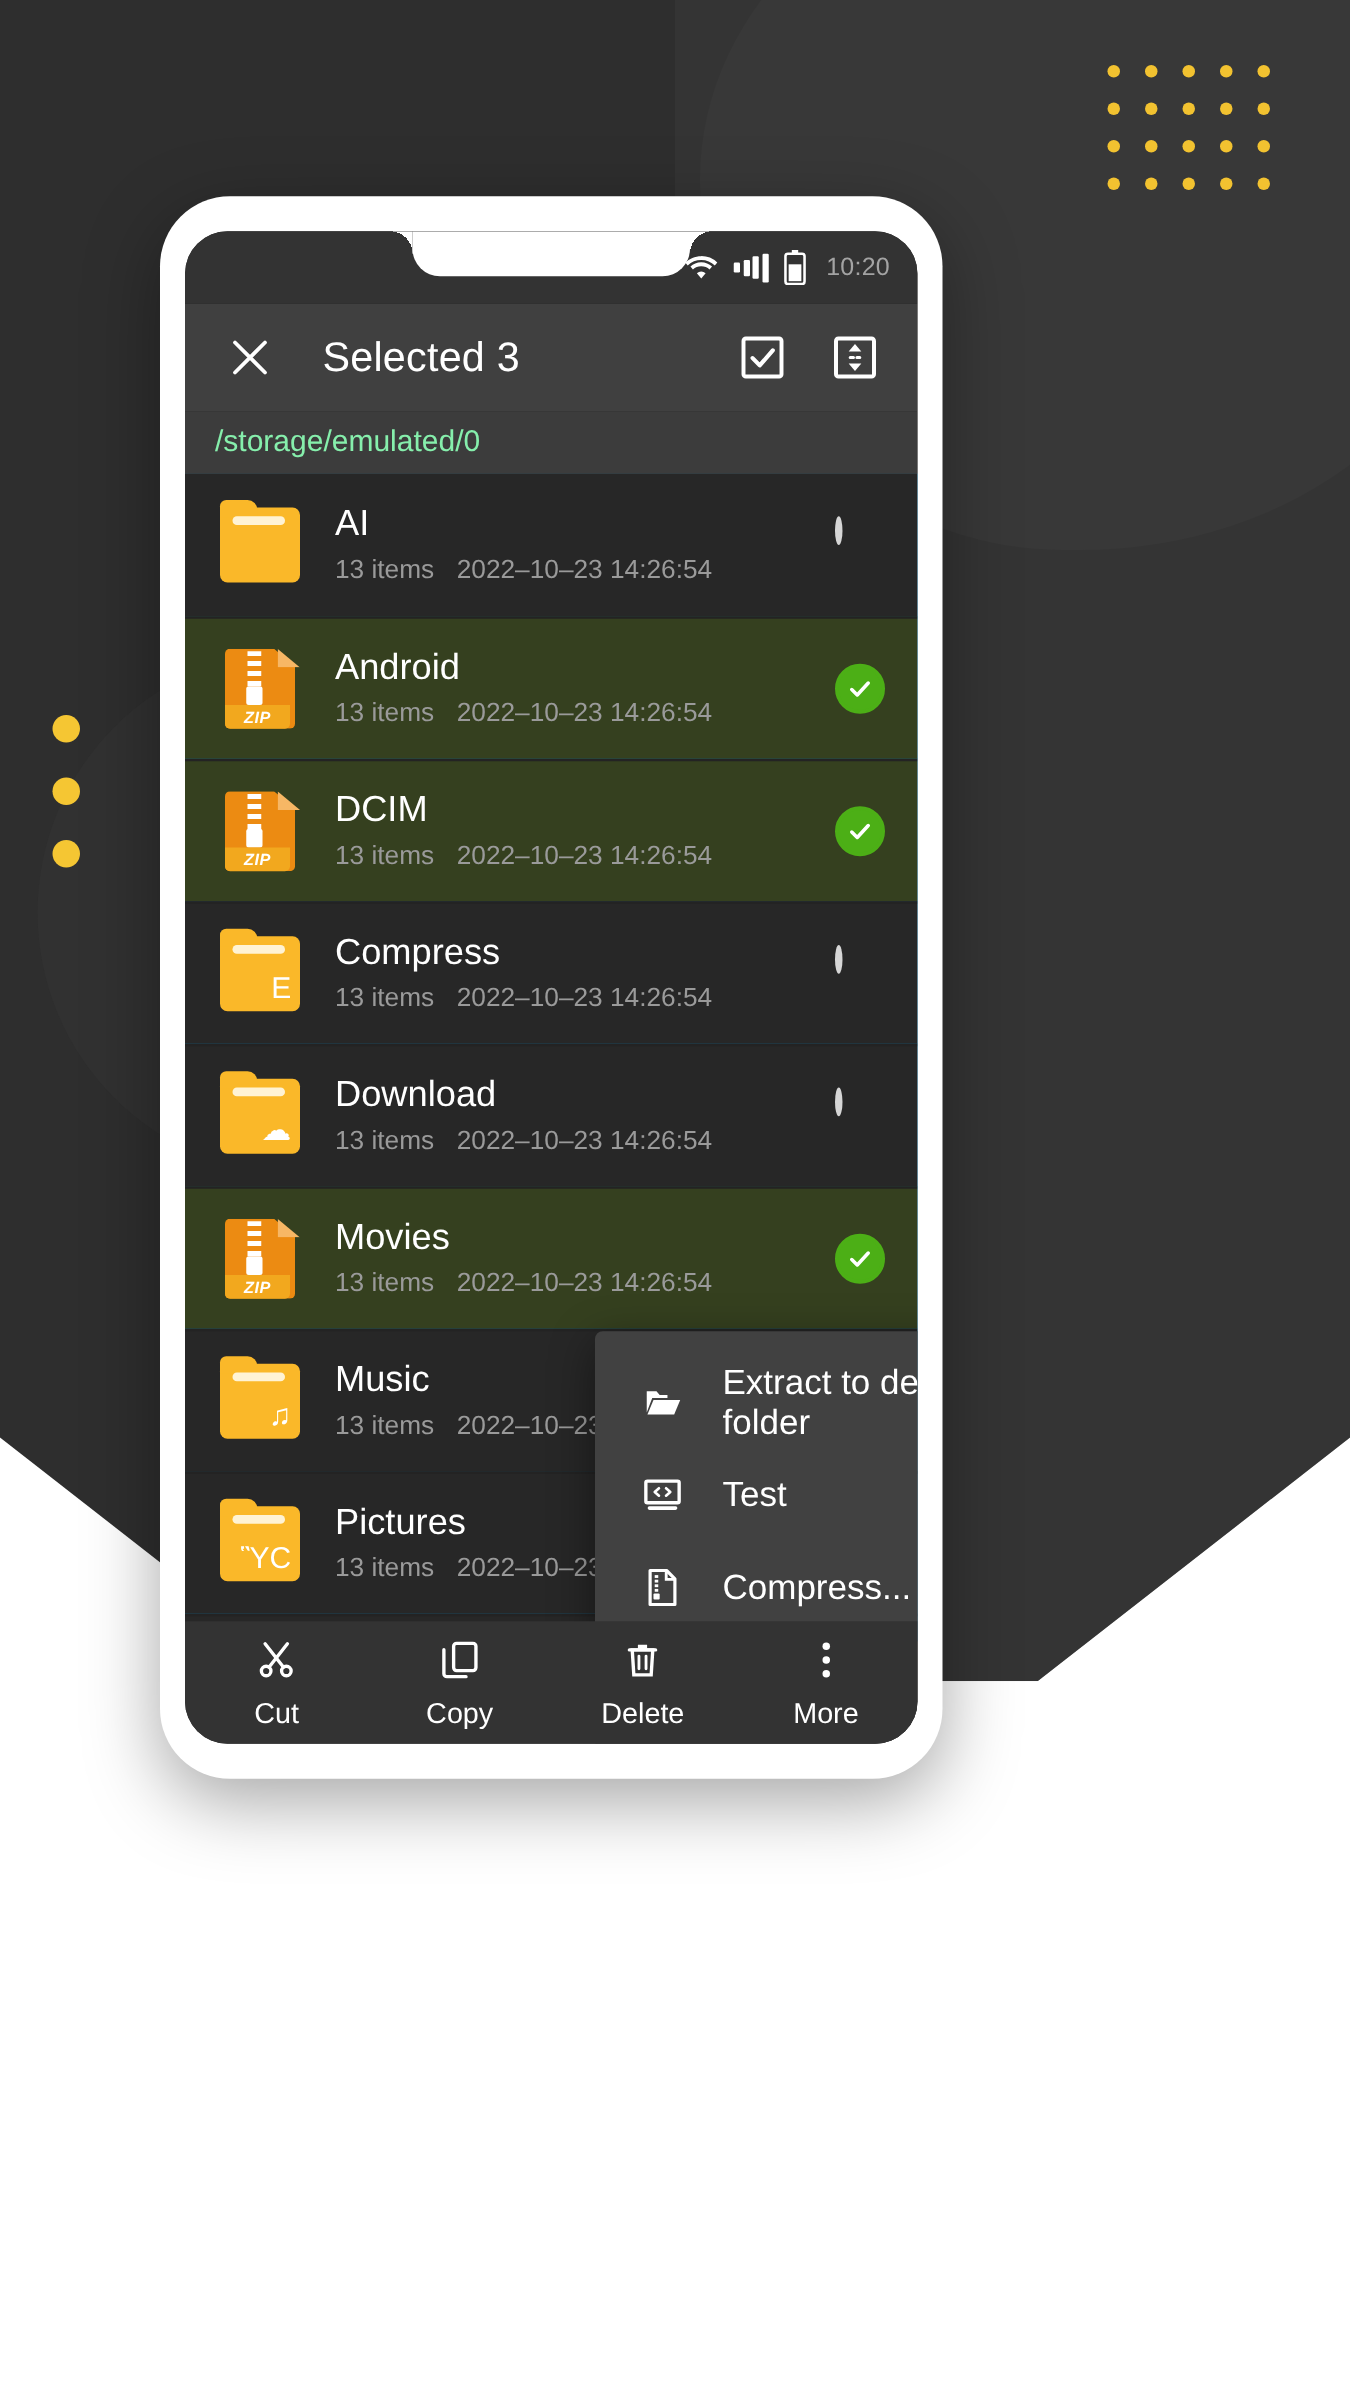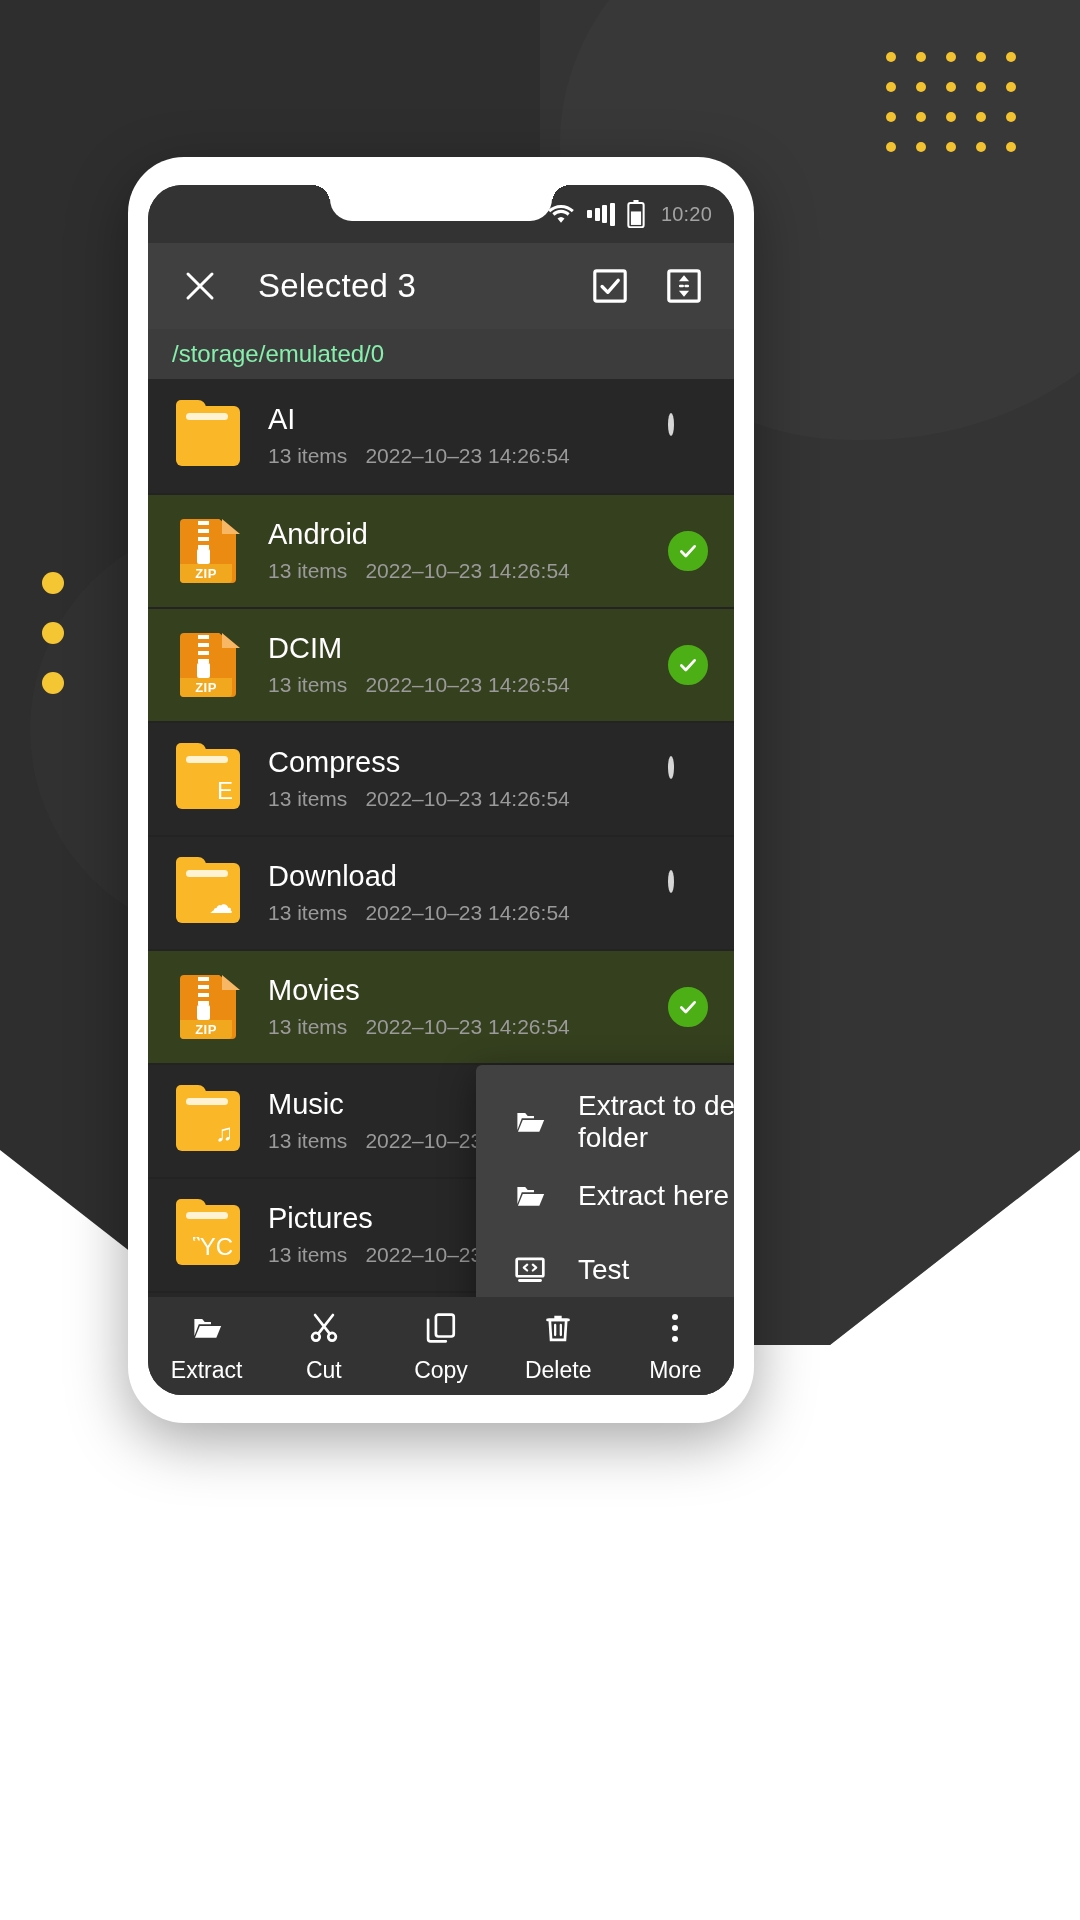--- a/index.html
+++ b/index.html
@@ -220,21 +220,21 @@
     position: absolute; left: 22px; top: 2px; width: 11px; height: 42px;
     background: repeating-linear-gradient(#fff 0 4px, #EC8B12 4px 8px);
   }
   .zip .lock {
     position: absolute; left: 21px; top: 30px; width: 13px; height: 15px;
     background: #ffffff; border-radius: 2px;
   }
   .zip .label {
     position: absolute; left: 4px; bottom: 0; width: 52px; height: 19px;
     background: #F2A81E; border-radius: 0 0 4px 4px;
-    color: #ffffff; font-size: 13px; font-weight: bold; 
+    color: #ffffff; font-size: 13px; font-weight: bold; font-style: italic;
     display: flex; align-items: center; justify-content: center;
     letter-spacing: .5px;
   }
 
   
   #menu {
     position: absolute;
     left: 328px; top: 880px;
     width: 380px;
     background: #414141;
@@ -540,29 +540,20 @@
 
     <div id="menu">
         <div class="mi">
           <span class="mic">
             <svg width="34" height="34" viewBox="0 0 24 24">
               <path d="M2.2 5.6h6.4l1.8 2.1h4.4v1.7H6.2L3.1 17.6V5.6z" fill="#fff"></path>
               <path d="M6.9 10.6h15.1l-3.4 8.2H3.5z" fill="#fff"></path>
             </svg>
           </span>
      <span>Extract to default folder</span>
-        </div>
-        <div class="mi">
-          <span class="mic">
-            <svg width="34" height="34" viewBox="0 0 24 24">
-              <path d="M2.2 5.6h6.4l1.8 2.1h4.4v1.7H6.2L3.1 17.6V5.6z" fill="#fff"></path>
-              <path d="M6.9 10.6h15.1l-3.4 8.2H3.5z" fill="#fff"></path>
-            </svg>
-          </span>
-     <span>Extract here</span>
         </div>
         <div class="mi">
           <span class="mic">
             <svg width="34" height="34" viewBox="0 0 24 24">
               <rect x="2.6" y="4.2" width="18.8" height="12.2" rx="0.9" fill="none" stroke="#fff" stroke-width="1.9"></rect>
               <path d="M10 8.2 L7.6 10.3 L10 12.4 M14 8.2 L16.4 10.3 L14 12.4" fill="none" stroke="#fff" stroke-width="1.5" stroke-linecap="round" stroke-linejoin="round"></path>
               <path d="M4.6 19.4h14.8" stroke="#fff" stroke-width="2" stroke-linecap="round"></path>
             </svg>
           </span>
      <span>Test</span>
@@ -582,29 +573,20 @@
      <span>Compress...</span>
         </div>
         <div class="mi">
      </div>
       </div>
 
     <div id="toolbar">
         <div class="tb">
           <span class="tbi">
             <svg width="34" height="34" viewBox="0 0 24 24">
-              <path d="M2.2 5.6h6.4l1.8 2.1h4.4v1.7H6.2L3.1 17.6V5.6z" fill="#fff"></path>
-              <path d="M6.9 10.6h15.1l-3.4 8.2H3.5z" fill="#fff"></path>
-            </svg>
-          </span>
-     <span class="tbl">Extract</span>
-        </div>
-        <div class="tb">
-          <span class="tbi">
-            <svg width="34" height="34" viewBox="0 0 24 24">
               <circle cx="6.3" cy="18.2" r="2.7" fill="none" stroke="#fff" stroke-width="1.9"></circle>
               <circle cx="17.7" cy="18.2" r="2.7" fill="none" stroke="#fff" stroke-width="1.9"></circle>
               <path d="M7.9 16.1 L18.3 2.8 M16.1 16.1 L5.7 2.8" stroke="#fff" stroke-width="1.9" stroke-linecap="round"></path>
             </svg>
           </span>
      <span class="tbl">Cut</span>
         </div>
         <div class="tb">
           <span class="tbi">
             <svg width="34" height="34" viewBox="0 0 24 24">

